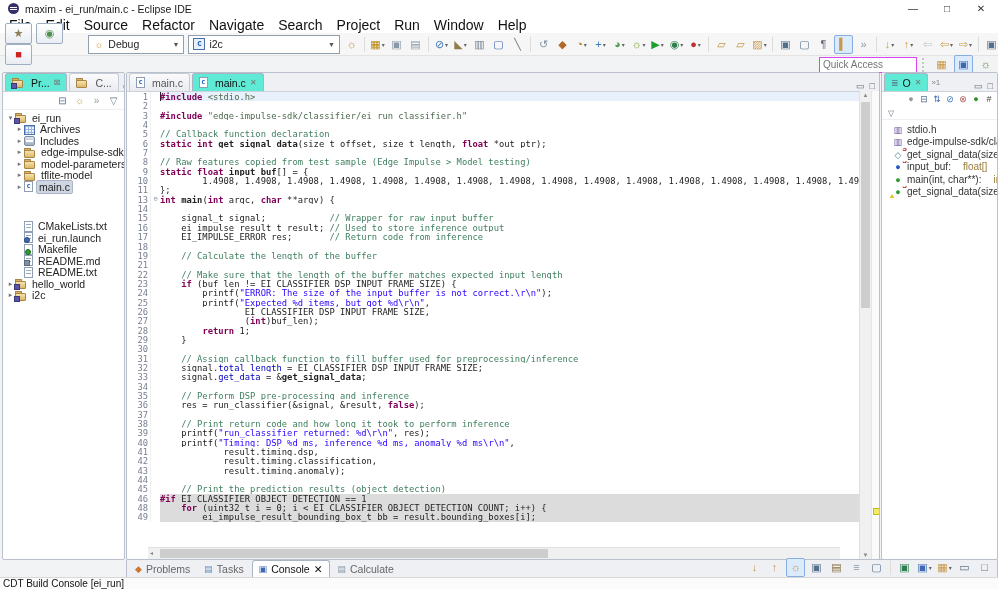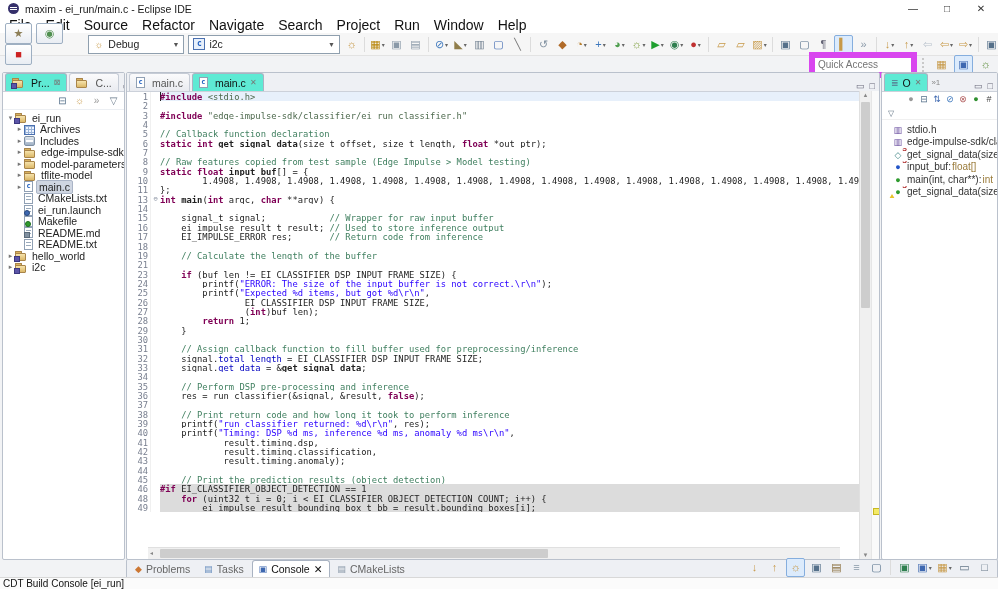--- a/index.html
+++ b/index.html
@@ -19,21 +19,21 @@
   .tbtn .g{font-size:11px;line-height:17px}
   .tbtn.dd::after{content:"▾";font-size:6px;color:#666;margin-left:1px}
   .tbtn.boxed{border:1px solid #9eafc2;background:linear-gradient(#ffffff,#e9edf3);width:25px;height:19px;margin:0 2px}
   .tbtn.act{background:#dcebfc;border:1px solid #85aede}
   .tsep{width:1px;height:15px;background:#dcdcdc;margin:0 3px}
   .combo{display:inline-flex;align-items:center;border:1px solid #8f9fae;background:#fff;height:17px;padding:0 4px;font-size:10.5px;gap:4px;margin:0 2px}
   .combo .car{font-size:7px;color:#555;margin-left:auto}
   .cbox{width:10px;height:10px;background:#e8f0fb;border:1px solid #4a70b0;color:#2060c0;font:bold 8px/10px "DejaVu Sans Mono",monospace;text-align:center}
   
   #qa-row{position:absolute;top:56px;right:3px;height:17px;display:flex;align-items:center;gap:3px}
-  #qa-input{width:90px;height:14px;border:6px solid #d946ef;font-size:10px;padding:0 3px;color:#777;font-family:"Liberation Sans",sans-serif}
+  #qa-input{width:90px;height:14px;border:1px solid #d946ef;font-size:10px;padding:0 3px;color:#777;font-family:"Liberation Sans",sans-serif}
   .dots{width:3px;height:14px;border-left:2px dotted #c9c9c9;margin:0 2px}
   
   .panel{position:absolute;background:#fff;border:1px solid #bac1cc;border-radius:2px;overflow:hidden}
   .tabrow{height:18px;background:#eef0f4;border-bottom:1px solid #ccd1da;display:flex;align-items:flex-end}
   .vtab{display:inline-flex;align-items:center;height:17px;padding:0 6px;font-size:10.5px;color:#555;gap:4px;
         background:linear-gradient(#fbfbfc,#e9ebf0);border:1px solid #c6ccd6;border-bottom:none;border-radius:3px 3px 0 0;margin-left:2px}
   .vtab.on{background:#5eead4;color:#111;border-color:#a9b3c2}
   .vtab .x{font-size:8px;color:#777}
   .minmax{margin-left:auto;display:flex;align-items:center;gap:5px;padding:0 4px;color:#667;font-size:9px}
   
@@ -88,21 +88,21 @@
   #hthumb{position:absolute;left:12px;width:56%;top:1px;bottom:1px;background:#cdcdcd;border-radius:1px}
   
   #outline{left:881px;top:72px;width:115px;height:486px}
   .otoolrow{height:15px;display:flex;align-items:center;justify-content:flex-end;gap:1px;padding:0 2px;border-bottom:none}
   .otoolrow2{height:12px;display:flex;align-items:center;padding:0 4px;border-bottom:1px solid #f0f0f0}
   .oitem{display:flex;align-items:center;height:12.5px;font-size:10px;color:#333;white-space:nowrap;overflow:hidden;padding-left:10px}
   .oic{width:12px;height:11px;position:relative;flex:none;margin-right:3px;text-align:center}
   .oic .g{font-size:9px;line-height:11px}
   .sdec{position:absolute;right:-3px;top:-4px;font:bold 7px "Liberation Sans",sans-serif;color:#b03030}
   .wdec{position:absolute;left:-3px;bottom:-2px;width:0;height:0;border-left:3px solid transparent;border-right:3px solid transparent;border-bottom:5px solid #e8c32a}
-  .otype{color:#9a7b3a;margin-left:1px}
+  .otype{color:#9a7b3a;margin-left:12px}
   
   #bottompanel{position:absolute;left:126px;top:559px;width:870px;height:17px;background:#eef0f4;border:1px solid #bac1cc;border-bottom:none;border-radius:2px 2px 0 0;display:flex;align-items:flex-end}
   .btab{display:inline-flex;align-items:center;height:16px;padding:0 6px;font-size:10.5px;color:#666;gap:4px;margin-left:2px}
   .btab.on{background:#fff;color:#111;border:1px solid #a9b3c2;border-bottom:none;border-radius:3px 3px 0 0}
   #bicons{margin-left:auto;display:flex;align-items:center;gap:1px;padding-right:3px}
   #statusbar{position:absolute;left:0;top:577px;width:998px;height:12px;background:#fbfbfb;border-top:1px solid #d8d8d8;font-size:10px;color:#111;padding:0 3px;line-height:12px}
   .gi{font-size:10px;line-height:15px;width:14px;text-align:center;display:inline-block}
 </style>
 </head>
 <body>
@@ -325,26 +325,26 @@
       <div class="trow" style="padding-left: 12px;">
         <span class="arr">▸</span>
         <span class="tic tic-folder"></span>
         <span class="lbl">tflite-model</span>
       </div>
       <div class="trow sel" style="padding-left: 12px;">
         <span class="arr">▸</span>
         <span class="tic page tic-cfile"></span>
         <span class="lbl">main.c</span>
       </div>
-      <div class="trow" style="padding-left: 12px;">
+      <div class="trow" style="padding-left: 12px; margin-top: 28px;">
         <span class="arr"></span>
         <span class="tic page tic-txt"></span>
         <span class="lbl">CMakeLists.txt</span>
       </div>
-      <div class="trow" style="padding-left: 12px; align-items: flex-end;">
+      <div class="trow" style="padding-left: 12px;">
         <span class="arr"></span>
         <span class="tic page tic-launch">
           <i class="chip"></i>
         </span>
         <span class="lbl">ei_run.launch</span>
       </div>
       <div class="trow" style="padding-left: 12px;">
         <span class="arr"></span>
         <span class="tic page tic-make">
           <i class="chip"></i>
@@ -486,20 +486,25 @@
           </div>
           <div class="line">
             <span class="num">19</span>
             <span class="fold"></span>
             <span class="code">    <span class="cm">// Calculate the length of the buffer</span></span>
           </div>
           <div class="line">
             <span class="num">21</span>
             <span class="fold"></span>
             <span class="code"></span>
+          </div>
+          <div class="line">
+            <span class="num">22</span>
+            <span class="fold"></span>
+            <span class="code">    <span class="cm">// Make sure that the length of the buffer matches expected input length</span></span>
           </div>
           <div class="line">
             <span class="num">23</span>
             <span class="fold"></span>
             <span class="code">    <span class="kw">if</span> (buf_len != EI_CLASSIFIER_DSP_INPUT_FRAME_SIZE) {</span>
           </div>
           <div class="line">
             <span class="num">24</span>
             <span class="fold"></span>
             <span class="code">        printf(<span class="str">"ERROR: The size of the input buffer is not correct.\r\n"</span>);</span>
@@ -708,21 +713,21 @@
         <span style="color: rgb(106, 143, 191); font-size: 9px;">▤</span>
         <span>Tasks</span>
       </span>
       <span class="btab on">
         <span style="color: rgb(62, 104, 176); font-size: 9px;">▣</span>
         <span>Console</span>
         <span class="x">✕</span>
       </span>
       <span class="btab">
         <span style="color: rgb(138, 153, 168); font-size: 9px;">▤</span>
-        <span>CMakeLists</span>
+        <span>Calculate</span>
       </span>
     </span>
   <span id="bicons">
       <span class="tbtn">
         <span class="g" style="color: rgb(199, 153, 72);">↓</span>
       </span>
       <span class="tbtn">
         <span class="g" style="color: rgb(199, 153, 72);">↑</span>
       </span>
       <span class="tbtn act">

